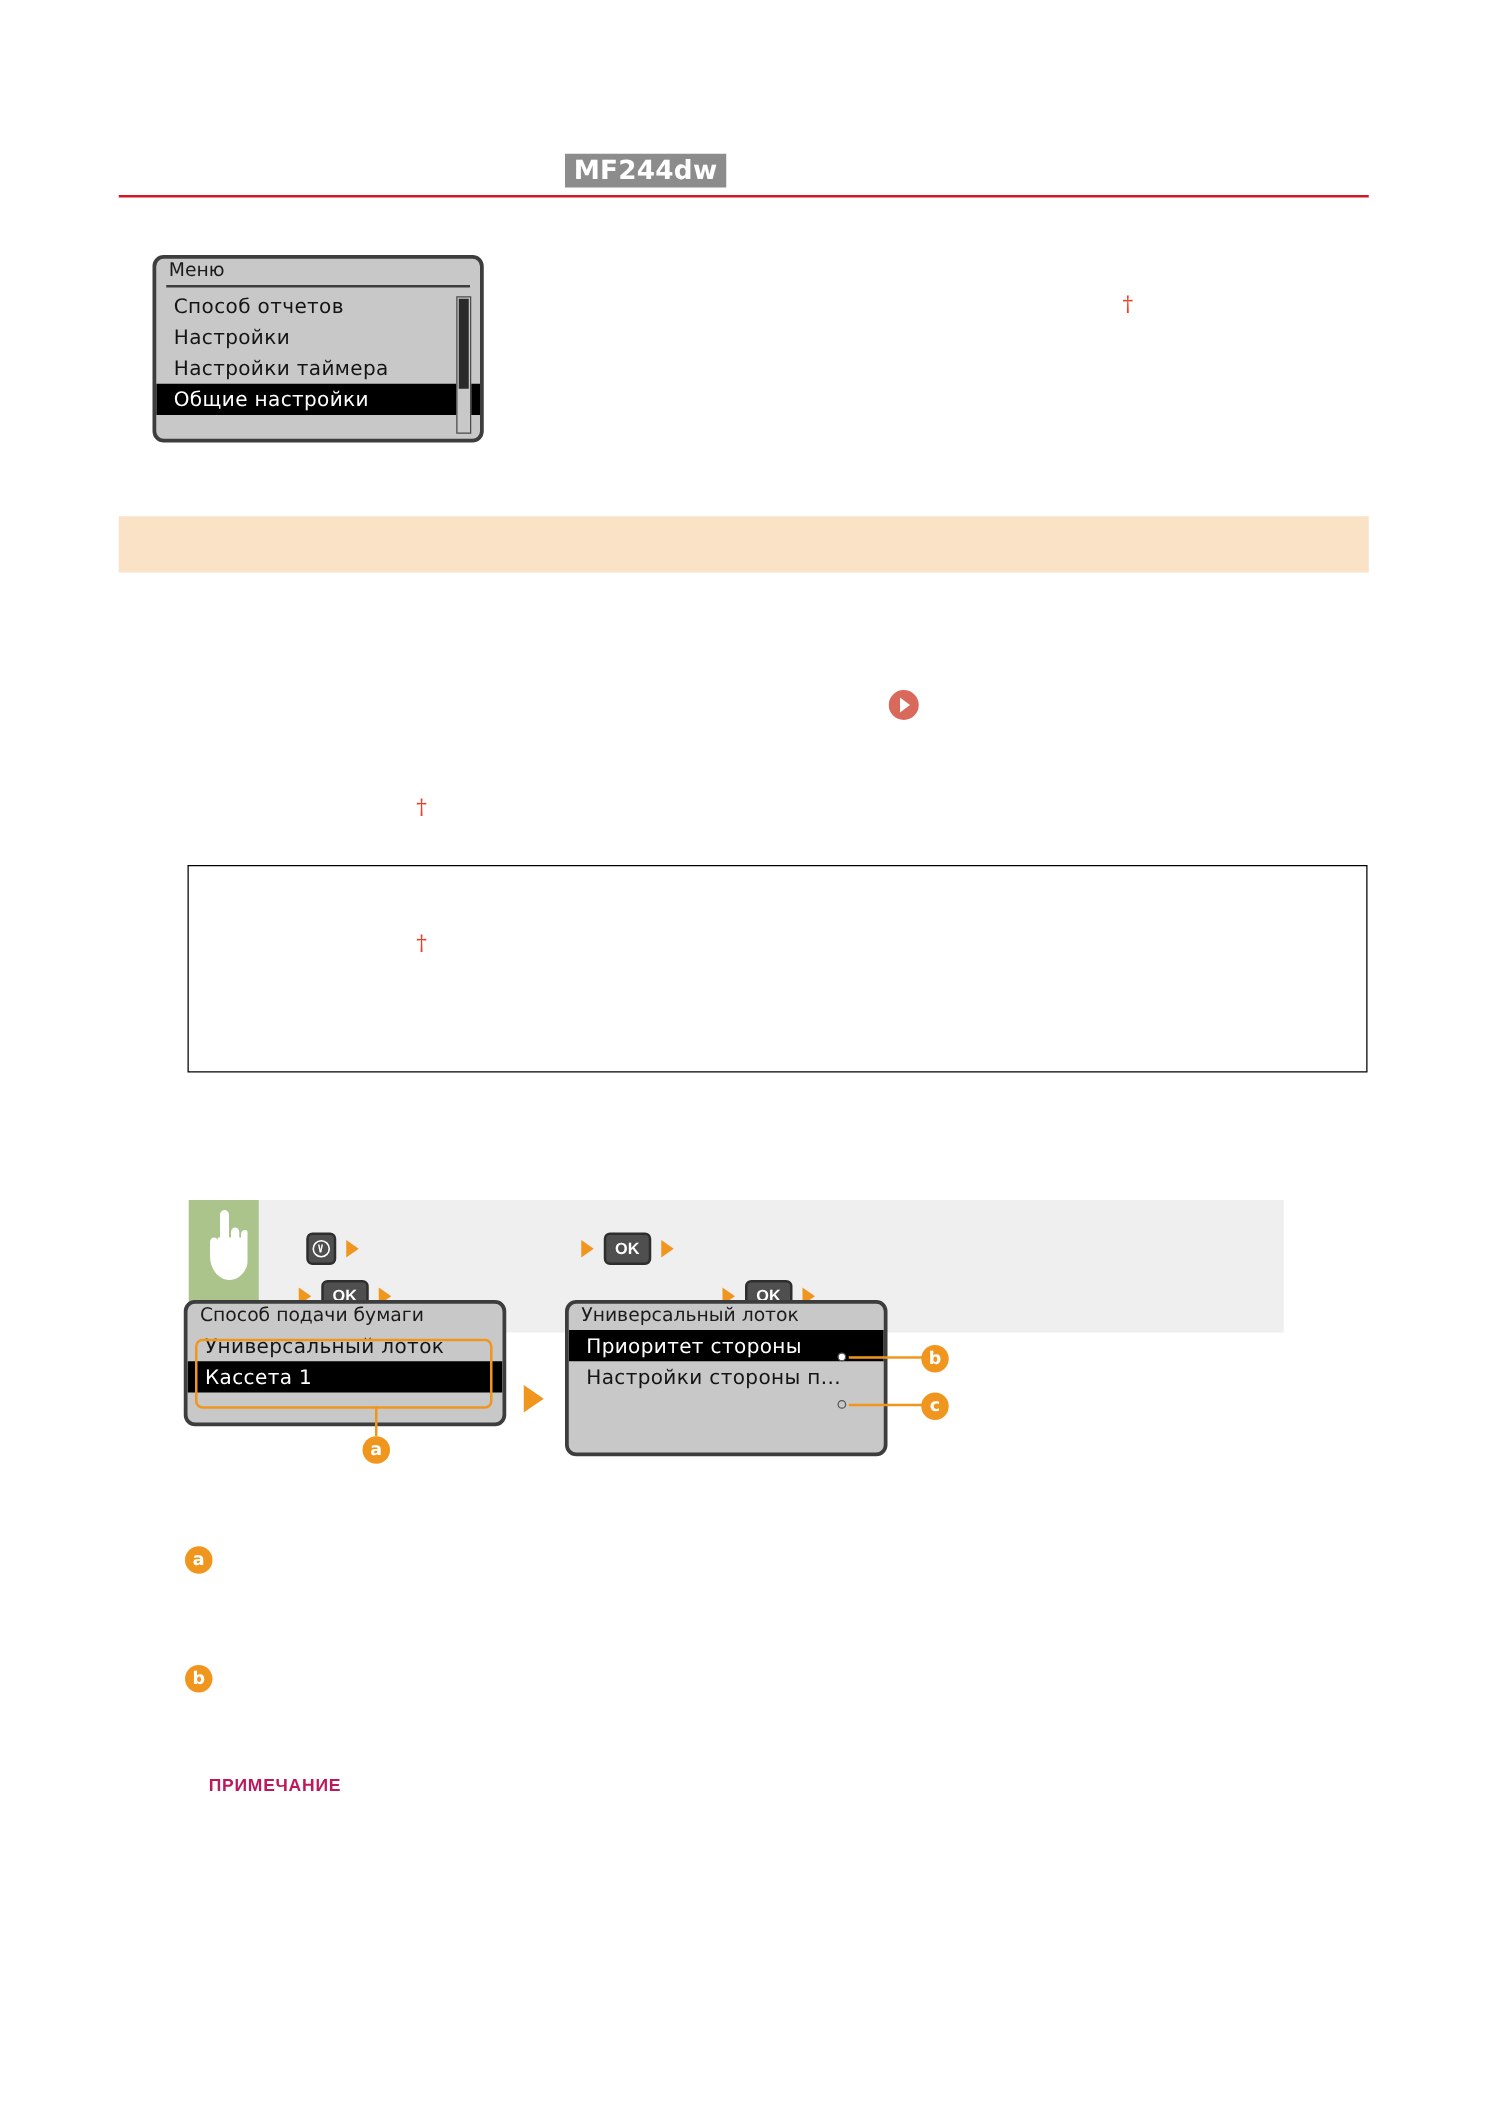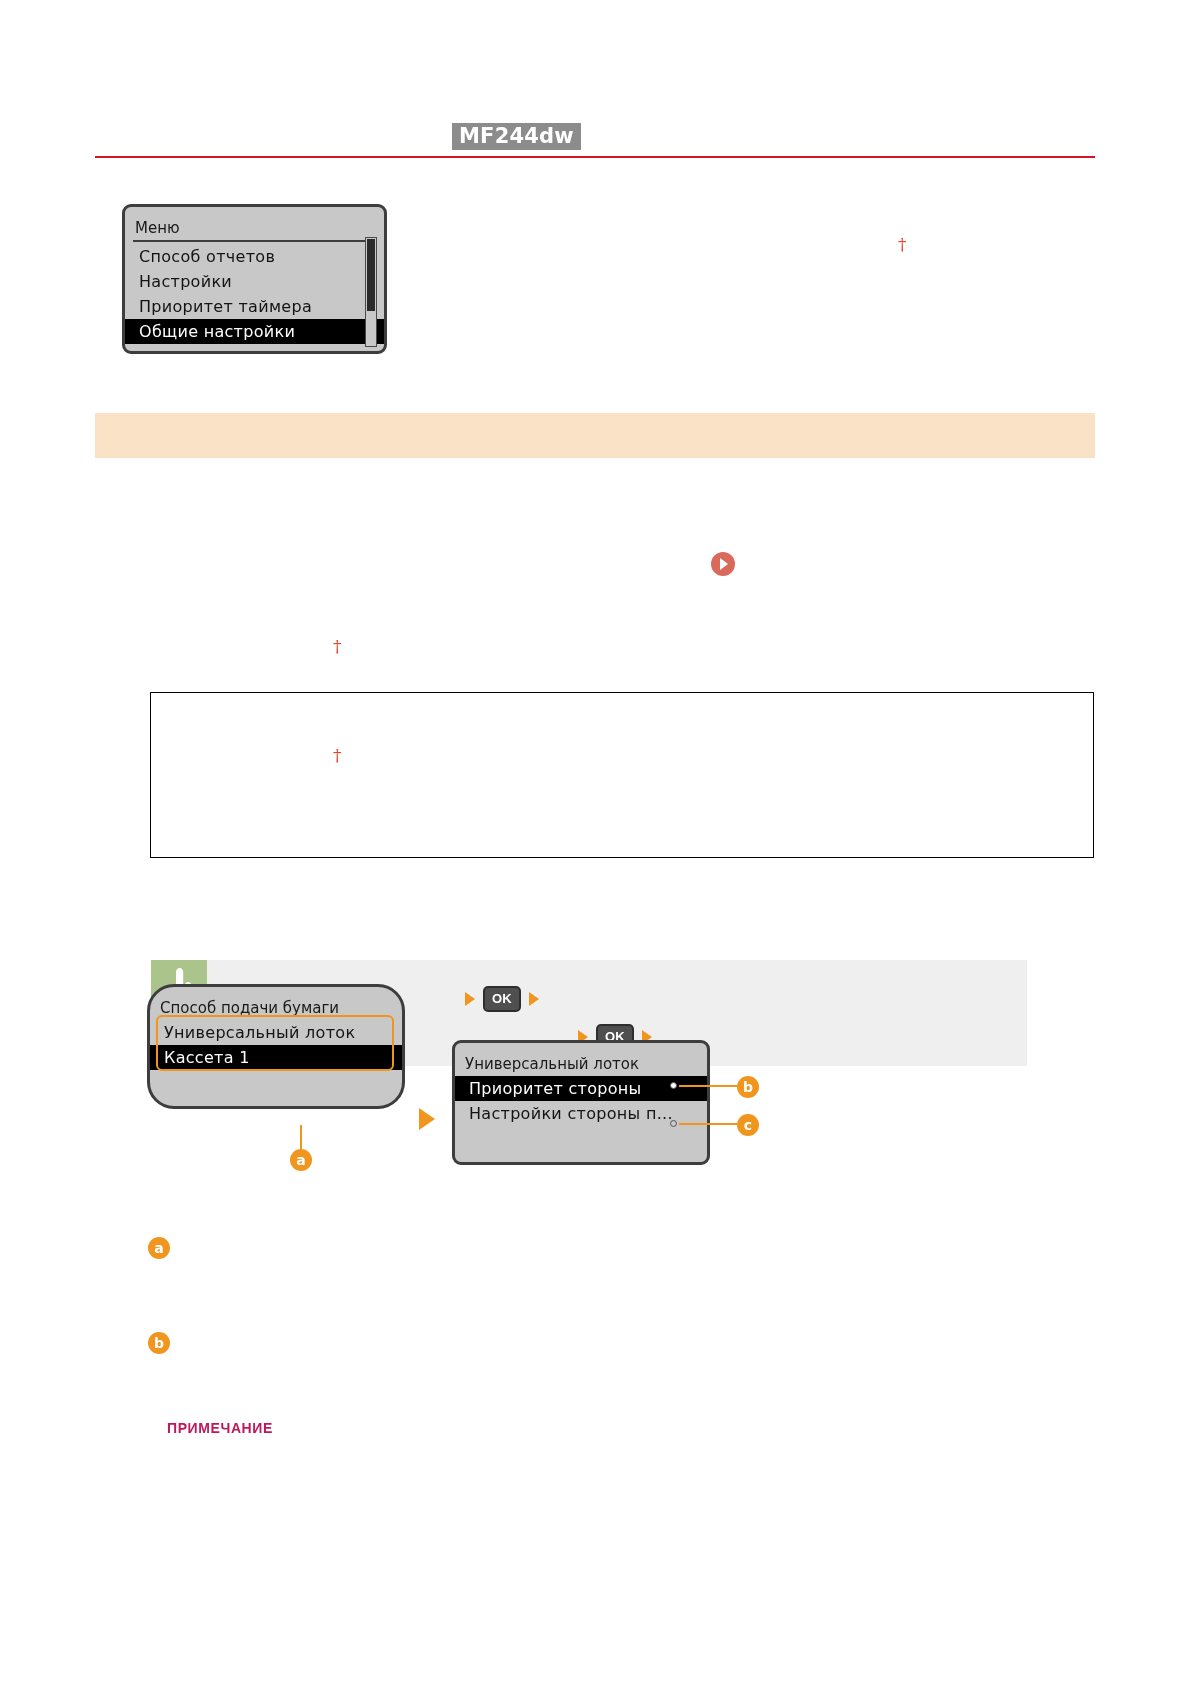--- a/index.html
+++ b/index.html
@@ -44,21 +44,21 @@
     background: #c8c8c8;
     border: 3px solid #3d3d3d;
     border-radius: 9px;
     box-sizing: border-box;
     overflow: hidden;
     font-family: "DejaVu Sans", "Liberation Sans", sans-serif;
   }
   .lcd-title {
     font-size: 15px;
     color: #1a1a1a;
-    padding: 12px 0 2px 10px;
+    padding: 0 0 2px 10px;
     line-height: 19px;
     white-space: nowrap;
   }
   .lcd-title-rule {
     height: 2px;
     background: #3d3d3d;
     margin: 0 8px 2px 8px;
   }
   .lcd-item {
     font-size: 16px;
@@ -215,24 +215,23 @@
     width: 0; height: 0;
     border-left: 10px solid #f0961e;
     border-top: 7px solid transparent;
     border-bottom: 7px solid transparent;
     margin: 0 3px;
   }
 
   
   #screen-paper-source {
     left: 147px;
-    top: 984px;
+    top: 1040px;
     width: 258px;
-    height: 125px;
-    border-radius: 27px;
+    height: 101px;
   }
   #screen-mp-tray {
     left: 452px;
     top: 1040px;
     width: 258px;
     height: 125px;
   }
   .lcd-hl-ring {
     position: absolute;
     left: 6px;
@@ -310,21 +309,21 @@
 <div class="model-badge">MF244dw</div>
 <div class="header-rule"></div>
 
 <div class="dagger" id="dagger-top">†</div>
 
 <div class="lcd" id="screen-menu">
   <div class="lcd-title">Меню</div>
   <div class="lcd-title-rule"></div>
   <div class="lcd-item">Способ отчетов</div>
   <div class="lcd-item">Настройки</div>
-  <div class="lcd-item">Приоритет таймера</div>
+  <div class="lcd-item">Настройки таймера</div>
   <div class="lcd-item sel">Общие настройки</div>
   <div class="lcd-scrollbar">
     <div class="lcd-scrollthumb"></div>
   </div>
 </div>
 
 <div class="orange-banner"></div>
 
 <div class="link-icon"></div>
 

